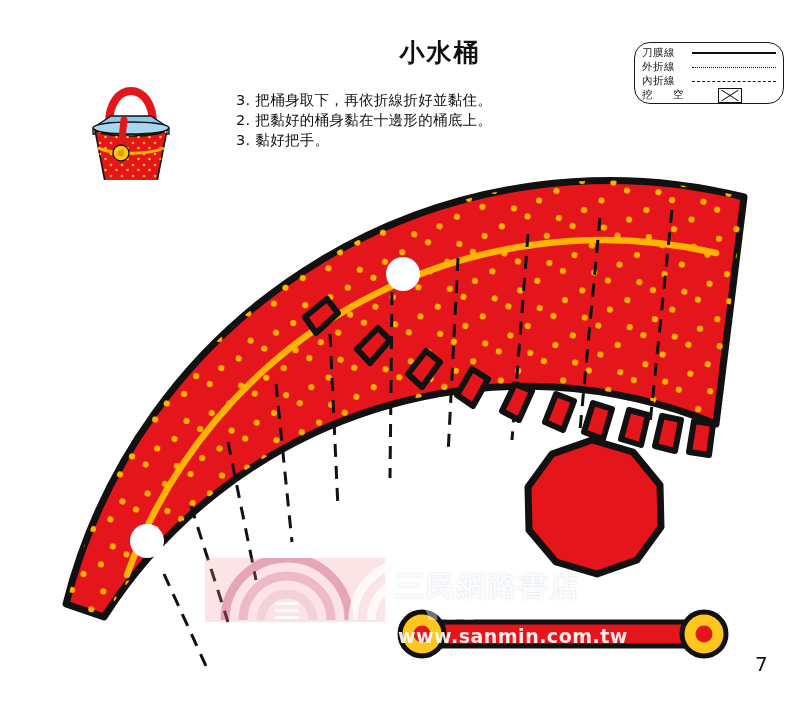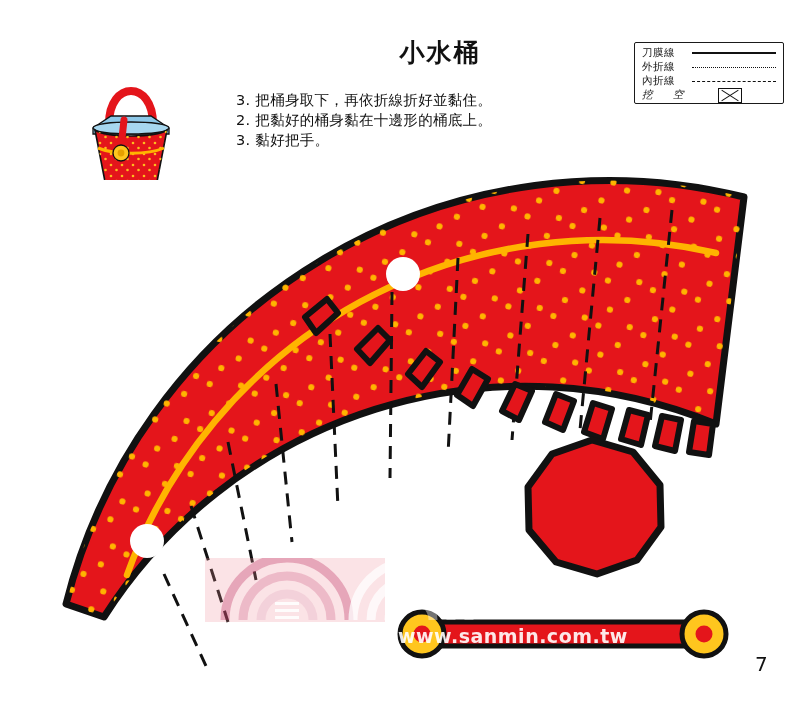--- a/index.html
+++ b/index.html
@@ -48,41 +48,40 @@
   }
 
   
   #legend {
     position: absolute;
     left: 634px;
     top: 42px;
     width: 150px;
     height: 62px;
     border: 1.4px solid #1a1a1a;
-    border-radius: 2px;
+    border-radius: 16px;
     background: #ffffff;
     box-sizing: border-box;
     padding: 3px 7px 0 7px;
   }
   .legend-row {
     display: flex;
     align-items: center;
     height: 14px;
     margin-bottom: 0px;
   }
   .legend-label {
     font-size: 10.5px;
     color: #111111;
     width: 44px;
     letter-spacing: 0.5px;
     white-space: nowrap;
   }
   .legend-label.spaced {
     letter-spacing: 5px;
-    font-style: italic;
   }
   .legend-sample {
     flex: 1;
     display: flex;
     align-items: center;
     justify-content: flex-start;
     padding-left: 6px;
     height: 14px;
   }
   .line-solid {
@@ -399,17 +398,18 @@
         <rect x="70" y="51" width="24" height="3"></rect>
         <rect x="70" y="58" width="24" height="3"></rect>
       </g>
       <g fill="none" stroke="#ffffff" stroke-width="9" opacity="0.75">
         <path d="M148,62 A58,58 0 0 1 264,62"></path>
         <path d="M166,62 A40,40 0 0 1 246,62"></path>
         <path d="M184,62 A22,22 0 0 1 228,62"></path>
       </g>
     </g>
   </svg>
+  <div id="watermark-text">三民網路書店</div>
   <div id="watermark-url">www.sanmin.com.tw</div>
 
   <div id="page-number">7</div>
 
 </div>
 
 </body></html>

